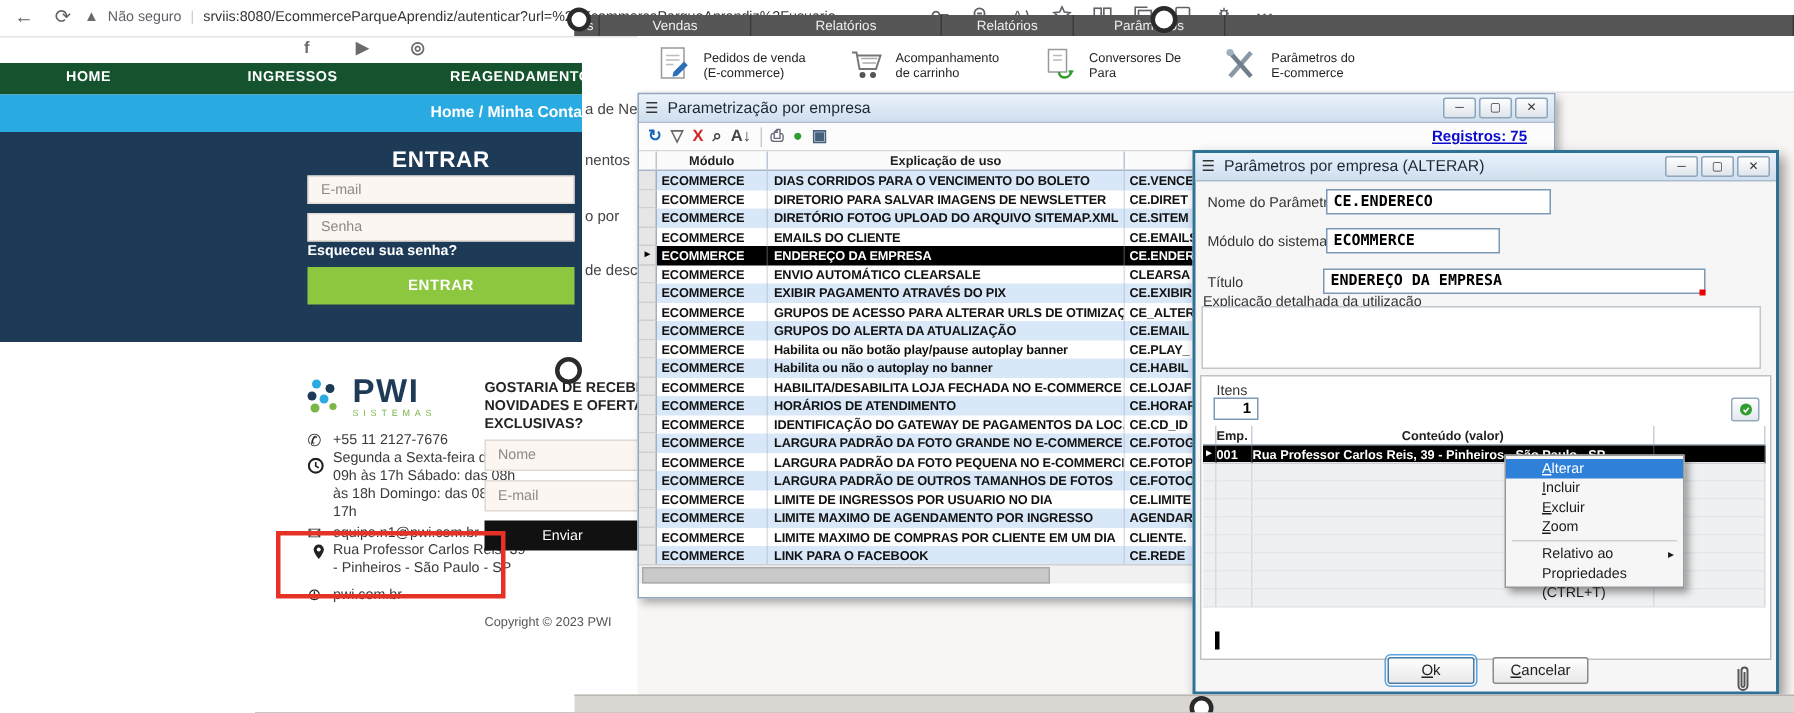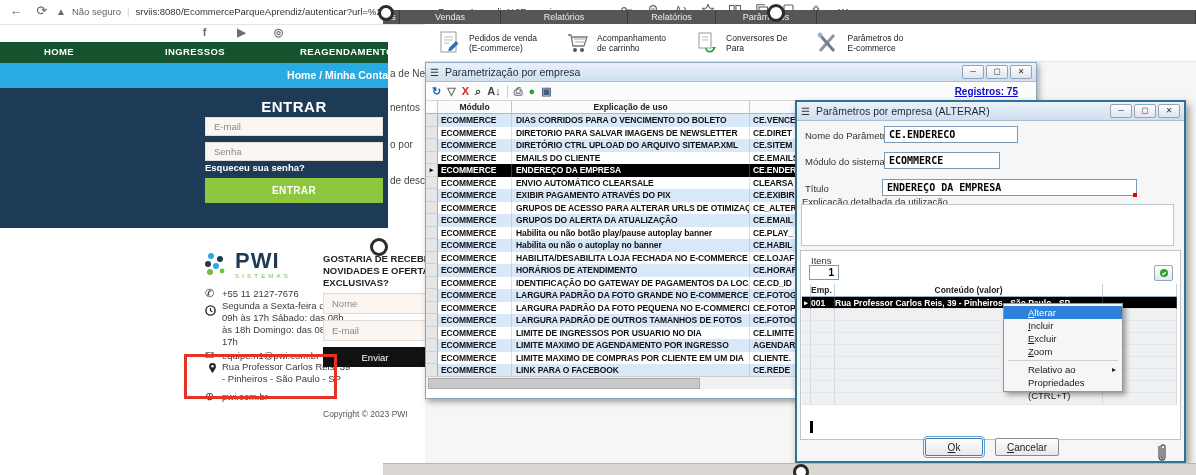--- a/index.html
+++ b/index.html
@@ -390,21 +390,21 @@
         </div>
         <div class="grid-row">
           <div class="c-sel"></div>
           <div class="c-mod">ECOMMERCE</div>
           <div class="c-desc">DIRETORIO PARA SALVAR IMAGENS DE NEWSLETTER</div>
           <div class="c-code">CE.DIRET</div>
         </div>
         <div class="grid-row alt">
           <div class="c-sel"></div>
           <div class="c-mod">ECOMMERCE</div>
-          <div class="c-desc">DIRETÓRIO CTRL UPLOAD DO ARQUIVO SITEMAP.XML</div>
+          <div class="c-desc">DIRETÓRIO FOTOG UPLOAD DO ARQUIVO SITEMAP.XML</div>
           <div class="c-code">CE.SITEM</div>
         </div>
         <div class="grid-row">
           <div class="c-sel"></div>
           <div class="c-mod">ECOMMERCE</div>
           <div class="c-desc">EMAILS DO CLIENTE</div>
           <div class="c-code">CE.EMAILS</div>
         </div>
         <div class="grid-row alt sel">
           <div class="c-sel">▸</div>
@@ -518,21 +518,21 @@
     <div class="titlebar">
       <span class="tb-menu">☰</span>
       <span class="win-title">Parâmetros por empresa (ALTERAR)</span>
       <span class="win-btns">
         <span class="wbtn">─</span>
         <span class="wbtn">▢</span>
         <span class="wbtn">✕</span>
       </span>
     </div>
     <div class="lbl" style="left:8px;top:28px">Nome do Parâmetro</div>
-    <div class="efield" style="left:87px;top:24px;width:134px;height:17px">CE.ENDERECO</div>
+    <div class="efield" style="left:87px;top:24px;width:150px;height:17px">CE.ENDERECO</div>
     <div class="lbl" style="left:8px;top:54px">Módulo do sistema</div>
     <div class="efield" style="left:87px;top:50px;width:116px;height:17px">ECOMMERCE</div>
     <div class="lbl" style="left:8px;top:81px">Título</div>
     <div class="efield" style="left:85px;top:77px;width:255px;height:17px">ENDEREÇO DA EMPRESA</div>
     <div id="red-dot"></div>
     <div class="lbl" style="left:5px;top:94px">Explicação detalhada da utilização</div>
     <div id="expl-area"></div>
 
     <div id="itens-panel">
       <div id="itens-lbl">Itens</div>

